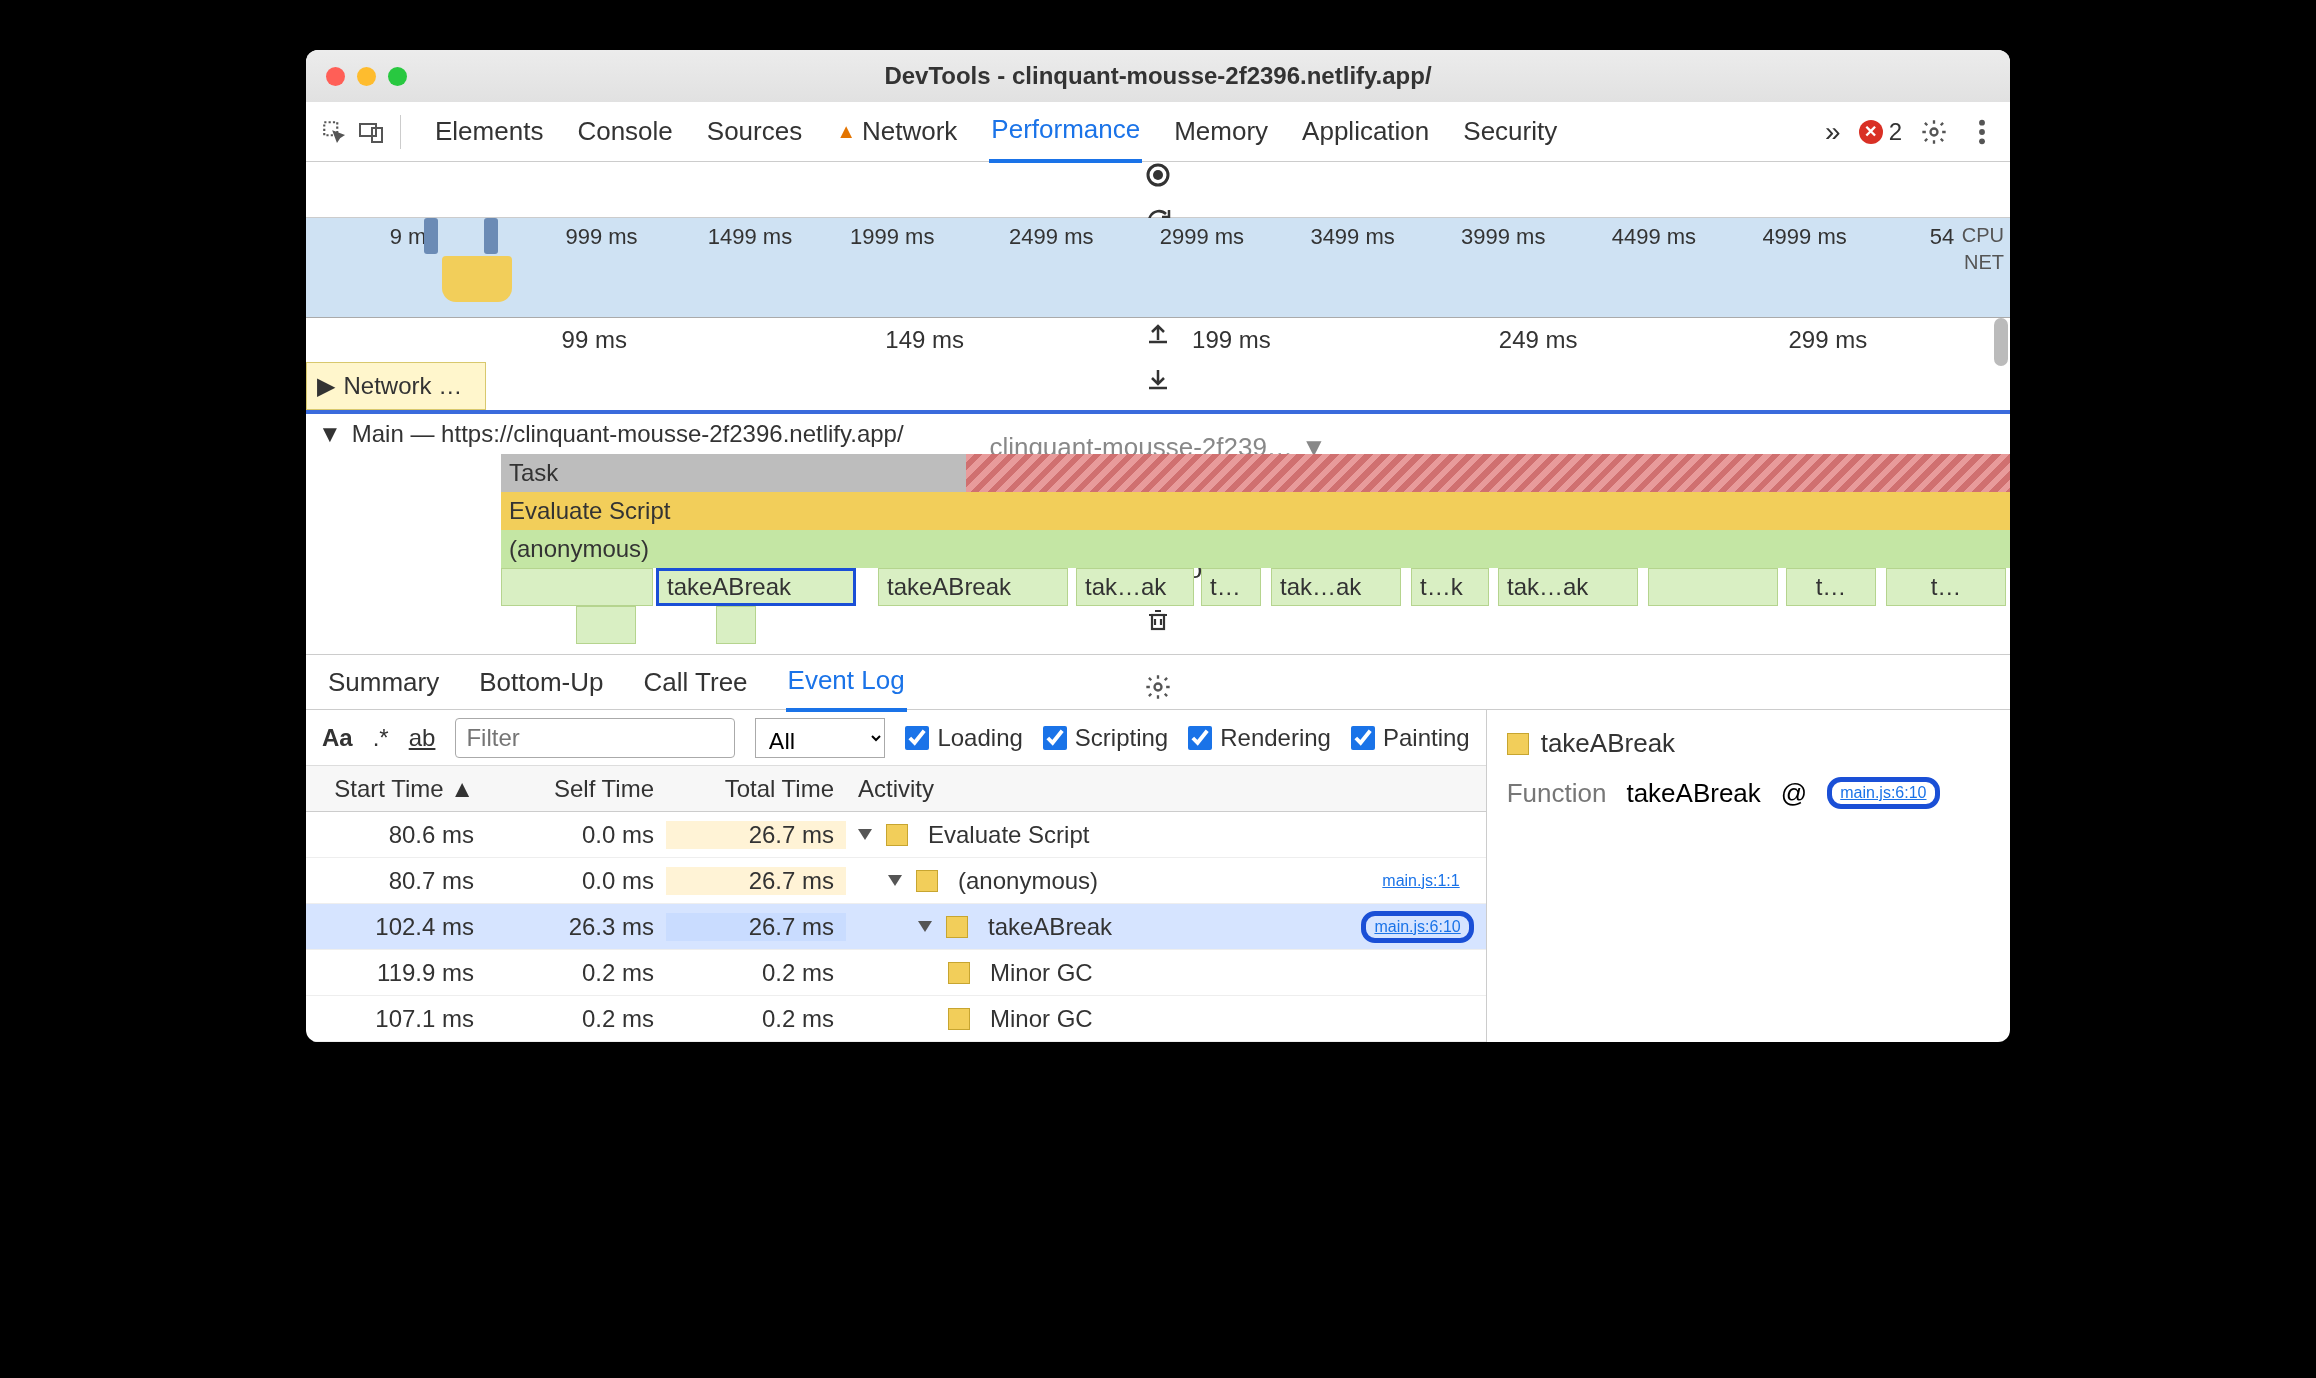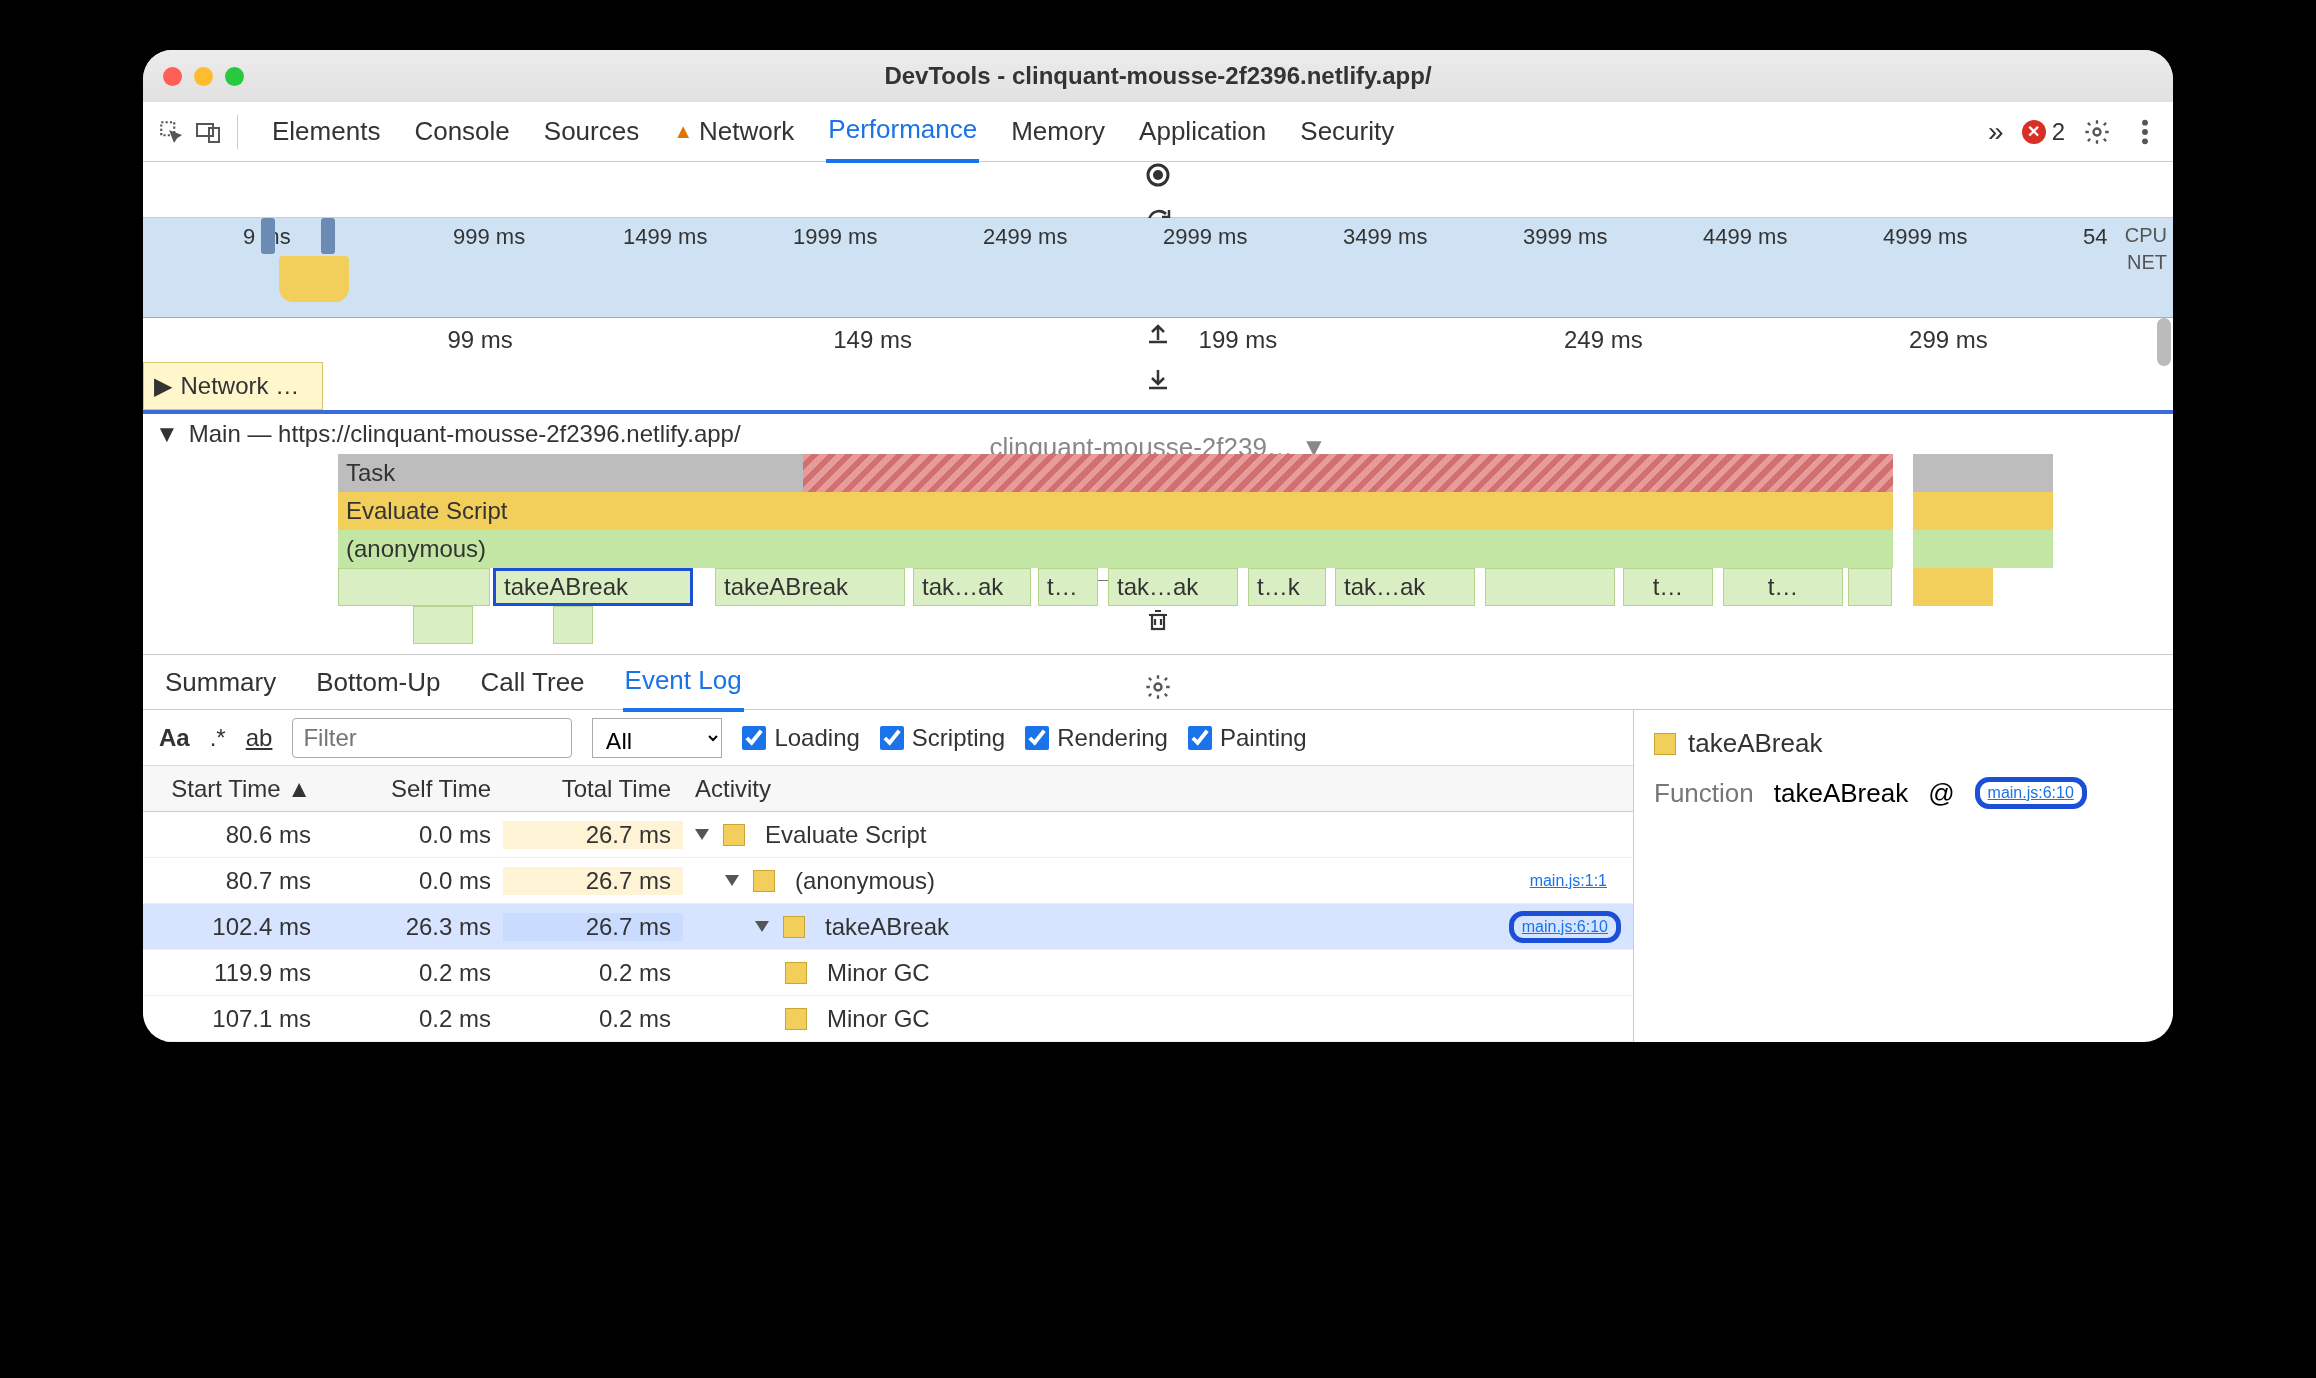--- a/index.html
+++ b/index.html
@@ -1,17 +1,17 @@
 <!DOCTYPE html>
 <html><head>
 <meta charset="utf-8">
 <style>
 * { margin: 0; padding: 0; box-sizing: border-box; font-family: -apple-system, BlinkMacSystemFont, "Segoe UI", Helvetica, Arial, sans-serif; }
 body { background: #000; width: 2316px; height: 1378px; display: flex; align-items: flex-start; justify-content: center; padding-top: 50px; }
-.window { width: 2030px; background: #fff; border-radius: 29px; overflow: hidden; box-shadow: 0 30px 80px rgba(0,0,0,0.6); }
+.window { width: 1704px; background: #fff; border-radius: 12px; overflow: hidden; box-shadow: 0 30px 80px rgba(0,0,0,0.6); }
 .titlebar { height: 52px; background: linear-gradient(#ececec,#e1e1e1); display: flex; align-items: center; padding: 0 20px; position: relative; }
 .traffic { display: flex; gap: 12px; }
 .tl { width: 19px; height: 19px; border-radius: 50%; }
 .tl.red { background: #ff5f57; } .tl.yellow { background: #febc2e; } .tl.green { background: #28c840; }
 .title { position: absolute; left: 0; right: 0; text-align: center; font-size: 24px; font-weight: 600; color: #333; pointer-events: none; }
 .tabbar { height: 60px; border-bottom: 1px solid #ccc; display: flex; align-items: center; padding: 0 12px; gap: 6px; }
 .ticon { width: 32px; height: 32px; display: flex; align-items: center; justify-content: center; color: #555; }
 .vsep { width: 1px; height: 34px; background: #ccc; margin: 0 6px; }
 .tabs { display: flex; gap: 30px; margin-left: 20px; flex: 1; }
 .tab { font-size: 26px; color: #333; padding: 14px 2px; cursor: pointer; display: flex; align-items: center; gap: 6px; }

